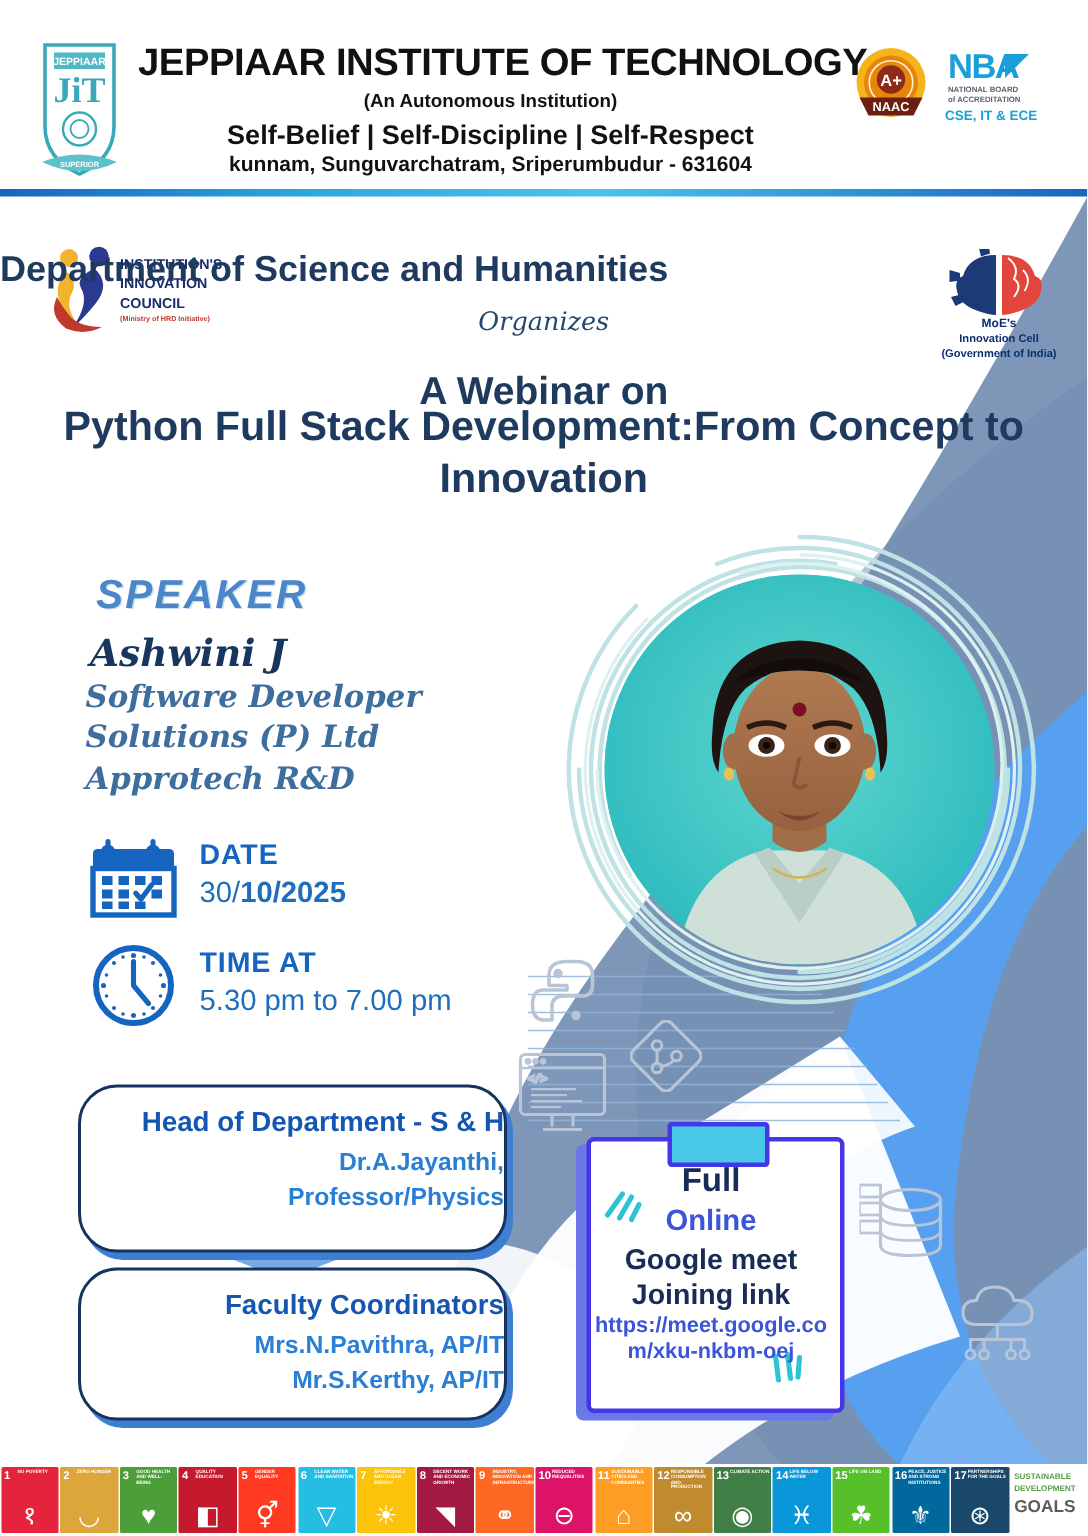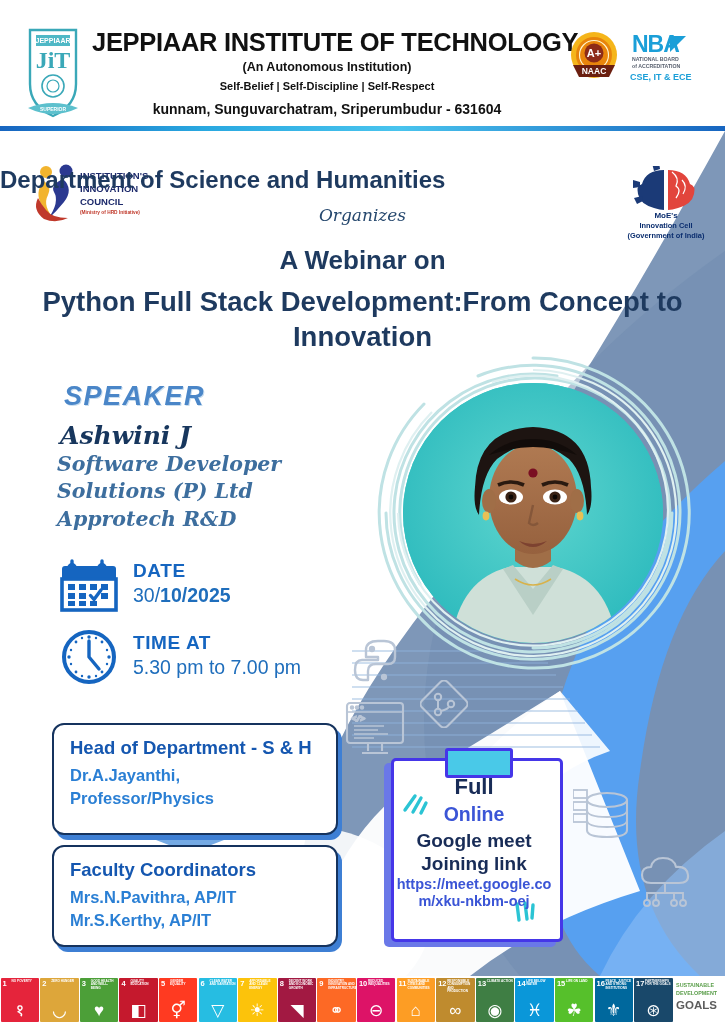--- a/index.html
+++ b/index.html
@@ -10,21 +10,21 @@
 
   
   .header{position:relative;height:128px;background:#fff;}
   .jit-logo{position:absolute;left:22px;top:22px;width:62px;height:100px;}
   .inst-title{position:absolute;left:92px;top:28px;width:470px;text-align:center;
               font-weight:bold;font-size:25.5px;letter-spacing:-0.3px;color:#111;
               white-space:nowrap;}
   .inst-sub1{position:absolute;left:92px;top:60px;width:470px;text-align:center;
              font-weight:bold;font-size:12.5px;color:#111;}
   .inst-sub2{position:absolute;left:92px;top:80px;width:470px;text-align:center;
-             font-weight:bold;font-size:11px;color:#111;}
+             font-weight:bold;font-size:18px;color:#111;}
   .inst-addr{position:absolute;left:92px;top:101px;width:470px;text-align:center;
              font-weight:bold;font-size:14px;color:#111;}
   .naac{position:absolute;left:568px;top:31px;width:52px;height:52px;}
   .nba{position:absolute;left:630px;top:30px;width:78px;height:56px;}
   .nba-word{font:bold 23px "Liberation Sans",sans-serif;fill:#1b9fd8;letter-spacing:-1px;}
   .nba-s1{font:bold 5.2px "Liberation Sans",sans-serif;fill:#5a6270;}
   .nba-s2{font:bold 9px "Liberation Sans",sans-serif;fill:#1b9fd8;}
   .divider{position:absolute;left:0;top:126px;width:725px;height:5px;
            background:linear-gradient(90deg,#1765c0 0%,#29a8e0 28%,#49c4ee 55%,#1765c0 100%);}
 
@@ -40,21 +40,21 @@
   .moe-s{font:bold 7.4px "Liberation Sans",sans-serif;fill:#0b2e6f;}
 
   
   .dept{position:absolute;left:0;top:166px;width:725px;
         font-size:24px;font-weight:bold;color:#1e3a5f;z-index:4;}
   .organizes{position:absolute;left:0;top:205px;width:725px;text-align:center;
              font-family:"DejaVu Serif",serif;font-style:italic;font-size:17px;
              color:#26486e;z-index:4;}
   .webinar-on{position:absolute;left:0;top:245px;width:725px;text-align:center;
               font-size:26px;font-weight:bold;color:#1e3a5f;z-index:4;}
-  .topic{position:absolute;left:22px;top:284px;width:681px;text-align:center;
+  .topic{position:absolute;left:22px;top:266px;width:681px;text-align:center;
          font-size:27.5px;font-weight:bold;line-height:1.28;color:#1e3a5f;z-index:4;}
 
   
   .speaker-head{position:absolute;left:64px;top:381px;font-size:27px;font-weight:bold;
                 font-style:italic;letter-spacing:1.5px;color:#4a86c8;z-index:4;
                 text-shadow:1px 1px 0 #c8ddef;}
   .speaker-name{position:absolute;left:60px;top:421px;font-family:"DejaVu Serif",serif;
                 font-size:25px;font-weight:bold;font-style:italic;color:#17365d;z-index:4;}
   .speaker-role{position:absolute;left:57px;top:451px;font-family:"DejaVu Serif",serif;
                 font-size:20.5px;font-weight:bold;font-style:italic;line-height:1.34;
@@ -68,22 +68,22 @@
   
   .dt-block{position:absolute;left:58px;top:553px;z-index:4;}
   .dt-row{display:flex;align-items:center;margin-bottom:10px;}
   .dt-icon{width:62px;height:62px;flex:0 0 62px;}
   .dt-text{margin-left:13px;}
   .dt-label{font-size:19px;font-weight:bold;letter-spacing:0.6px;color:#1565c0;line-height:1.18;}
   .dt-value{font-size:19.5px;color:#1f6ebc;line-height:1.28;}
   .dt-value b{font-weight:bold;}
 
   
-  .card{position:absolute;background:#fff;border:2.4px solid #15335e;border-radius:12px;
-        box-shadow:4px 5px 0 #3e7fd4;z-index:5;}
+  .card{position:absolute;background:#fff;border:2.4px solid #15335e;border-radius:26px;
+        box-shadow:4px 5px 0 #3e7fd4;z-index:5;text-align:right;}
   .card-hod{left:52px;top:723px;width:282px;height:108px;}
   .card-fac{left:52px;top:845px;width:282px;height:98px;}
   .card-title{font-size:18.5px;font-weight:bold;color:#1557b0;margin:12px 0 6px 16px;}
   .card-line{font-size:16.5px;font-weight:bold;color:#2a7fd4;margin:0 0 2px 16px;line-height:1.3;}
   .card-arrow{position:absolute;left:120px;top:826px;width:140px;height:22px;z-index:4;}
 
   
   .clip{position:absolute;left:387px;top:748px;width:176px;height:190px;z-index:5;}
   .clip-body{position:absolute;left:4px;top:10px;width:166px;height:178px;background:#fff;
              border:3.2px solid #4536e8;border-radius:5px;box-shadow:-7px 5px 0 #6a78e8;}

